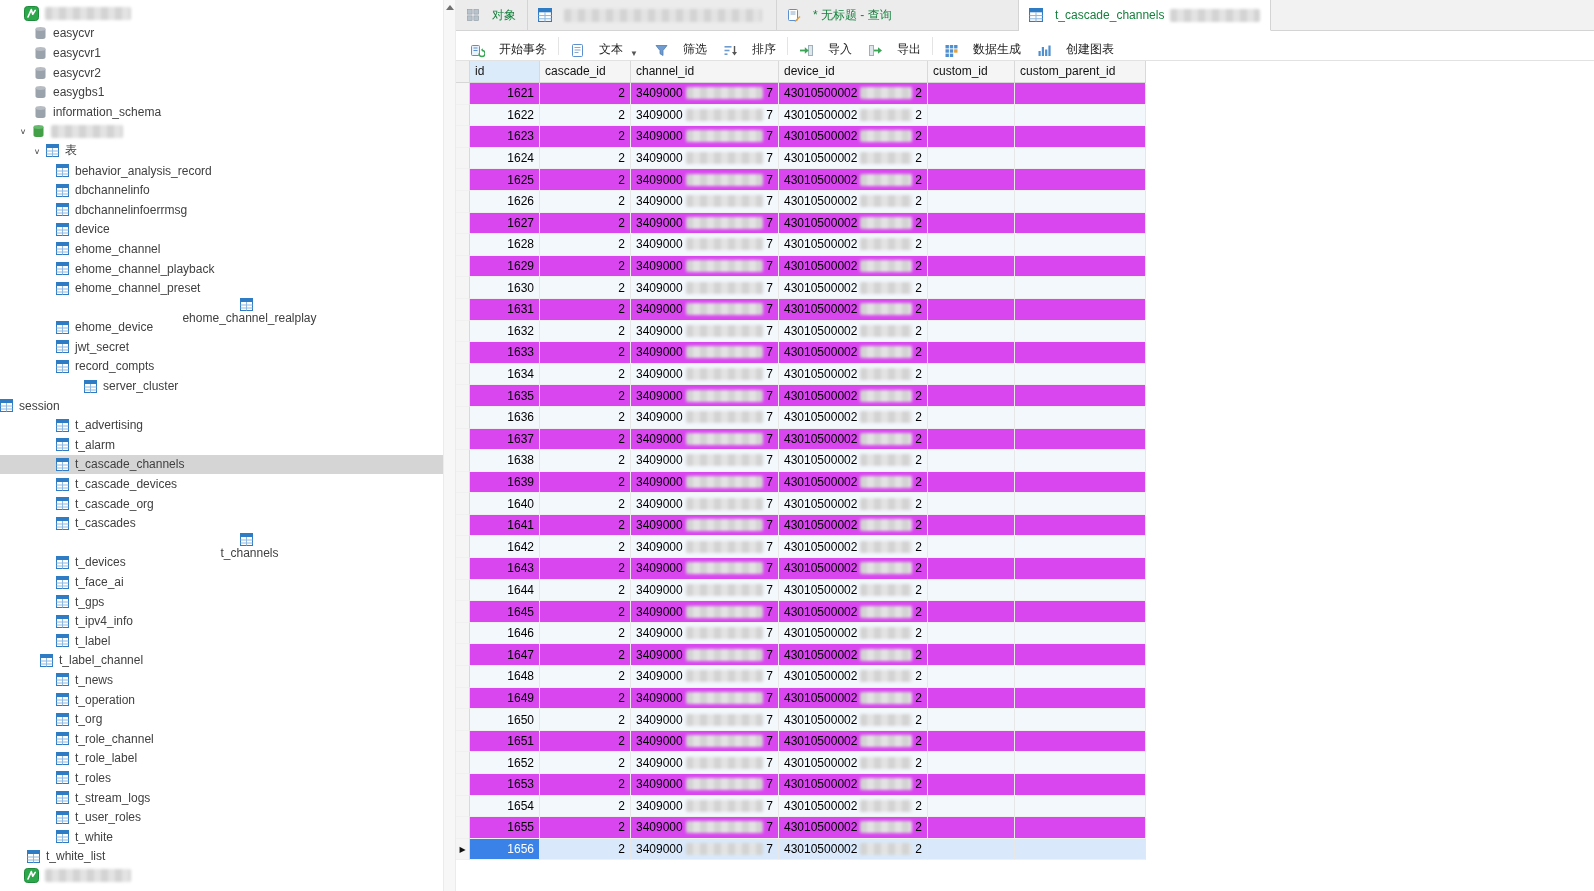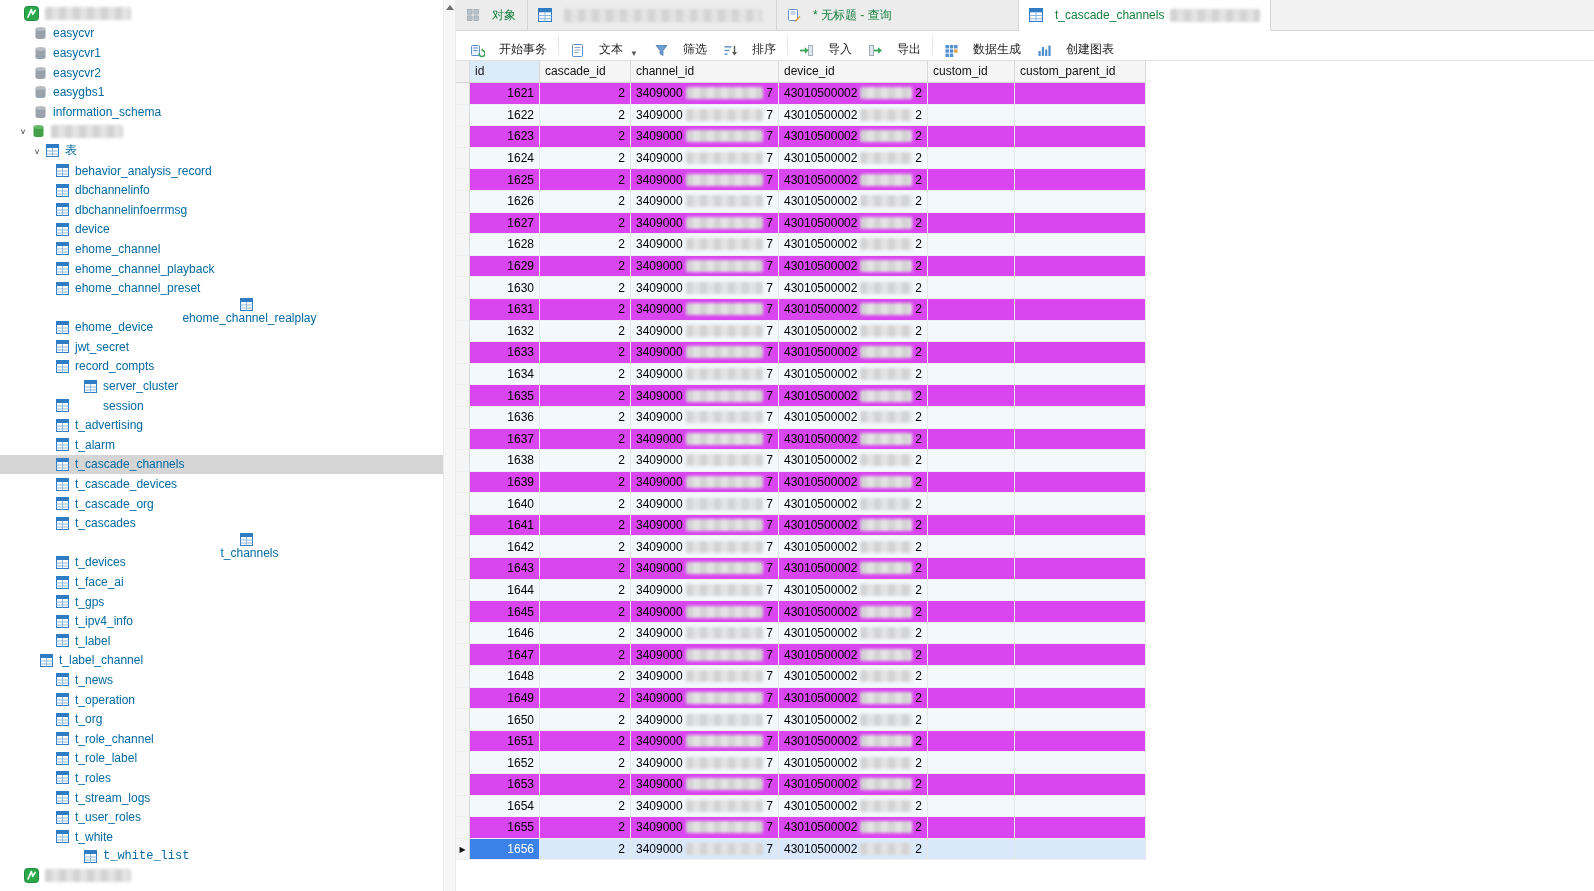--- a/index.html
+++ b/index.html
@@ -6,21 +6,21 @@
   html,body{width:1594px;height:891px;overflow:hidden;background:#fff;color:#000;
     font-family:"Liberation Sans","DejaVu Sans",sans-serif;font-size:12px}
   #app{position:relative;width:1594px;height:891px}
 
   
   .sidebar{position:absolute;left:0;top:0;width:443px;height:891px;background:#fff;overflow:hidden;padding-top:4px}
   .tree-row{height:19.6px;display:flex;align-items:center;white-space:nowrap;cursor:default}
   .tree-row.selected{background:#d5d5d5}
   .chev{width:18px;font-size:9px;color:#555;display:inline-flex;justify-content:center;transform:scaleY(.85)}
   .ticon{display:inline-flex;align-items:center;margin-right:6px;flex:none}
-  .tlabel{color:#0369a1}
+  .tlabel{color:#404040}
   .redact{display:inline-block;background:repeating-linear-gradient(90deg,#d3d3d3 0 7px,#e3e3e3 7px 14px);
     filter:blur(1.4px);border-radius:2px;height:13px;vertical-align:middle}
 
   .sb-scroll{position:absolute;left:443px;top:0;width:13px;height:891px;background:#f7f7f7;
     border-left:1px solid #ebebeb;border-right:1px solid #ebebeb}
   .sb-up{height:15px;display:flex;align-items:center;justify-content:center}
   .sb-up i{display:block;width:0;height:0;border-left:4px solid transparent;border-right:4px solid transparent;border-bottom:5px solid #707070}
 
   
   .main{position:absolute;left:456px;top:0;width:1138px;height:891px;background:#fff}
@@ -281,21 +281,21 @@
             <svg width="13" height="13" viewBox="0 0 13 13">
               <rect x="0.5" y="0.5" width="12" height="12" fill="#fff" stroke="#2f7cc4"></rect>
               <rect x="0.5" y="0.5" width="12" height="3.5" fill="#2f7cc4"></rect>
               <line x1="0.5" y1="7" x2="12.5" y2="7" stroke="#8fb8de"></line>
               <line x1="0.5" y1="10" x2="12.5" y2="10" stroke="#8fb8de"></line>
               <line x1="6.5" y1="4" x2="6.5" y2="12.5" stroke="#8fb8de"></line>
             </svg>
           </span>
           <span class="tlabel">server_cluster</span>
         </div>
-        <div class="tree-row" style="padding-left: 56px; gap: 28px;">
+        <div class="tree-row" style="">
           <span class="ticon">
             <svg width="13" height="13" viewBox="0 0 13 13">
               <rect x="0.5" y="0.5" width="12" height="12" fill="#fff" stroke="#2f7cc4"></rect>
               <rect x="0.5" y="0.5" width="12" height="3.5" fill="#2f7cc4"></rect>
               <line x1="0.5" y1="7" x2="12.5" y2="7" stroke="#8fb8de"></line>
               <line x1="0.5" y1="10" x2="12.5" y2="10" stroke="#8fb8de"></line>
               <line x1="6.5" y1="4" x2="6.5" y2="12.5" stroke="#8fb8de"></line>
             </svg>
           </span>
           <span class="tlabel">session</span>
@@ -557,21 +557,21 @@
             <svg width="13" height="13" viewBox="0 0 13 13">
               <rect x="0.5" y="0.5" width="12" height="12" fill="#fff" stroke="#2f7cc4"></rect>
               <rect x="0.5" y="0.5" width="12" height="3.5" fill="#2f7cc4"></rect>
               <line x1="0.5" y1="7" x2="12.5" y2="7" stroke="#8fb8de"></line>
               <line x1="0.5" y1="10" x2="12.5" y2="10" stroke="#8fb8de"></line>
               <line x1="6.5" y1="4" x2="6.5" y2="12.5" stroke="#8fb8de"></line>
             </svg>
           </span>
           <span class="tlabel">t_white</span>
         </div>
-        <div class="tree-row" style="padding-left: 84px; font-family: Liberation Mono, monospace;">
+        <div class="tree-row" style="padding-left: 27px;">
           <span class="ticon">
             <svg width="13" height="13" viewBox="0 0 13 13">
               <rect x="0.5" y="0.5" width="12" height="12" fill="#fff" stroke="#2f7cc4"></rect>
               <rect x="0.5" y="0.5" width="12" height="3.5" fill="#2f7cc4"></rect>
               <line x1="0.5" y1="7" x2="12.5" y2="7" stroke="#8fb8de"></line>
               <line x1="0.5" y1="10" x2="12.5" y2="10" stroke="#8fb8de"></line>
               <line x1="6.5" y1="4" x2="6.5" y2="12.5" stroke="#8fb8de"></line>
             </svg>
           </span>
           <span class="tlabel">t_white_list</span>

